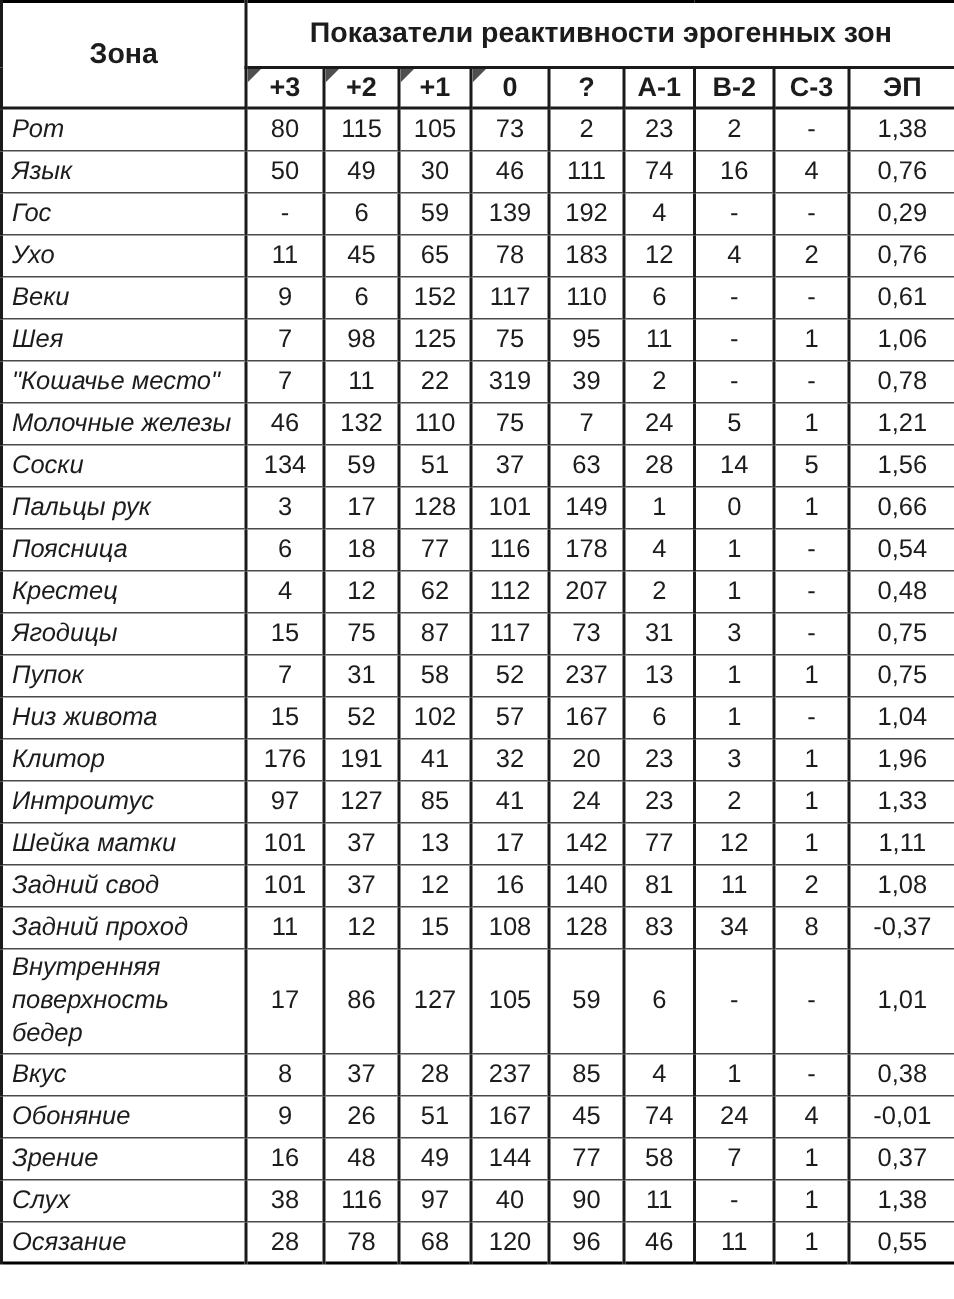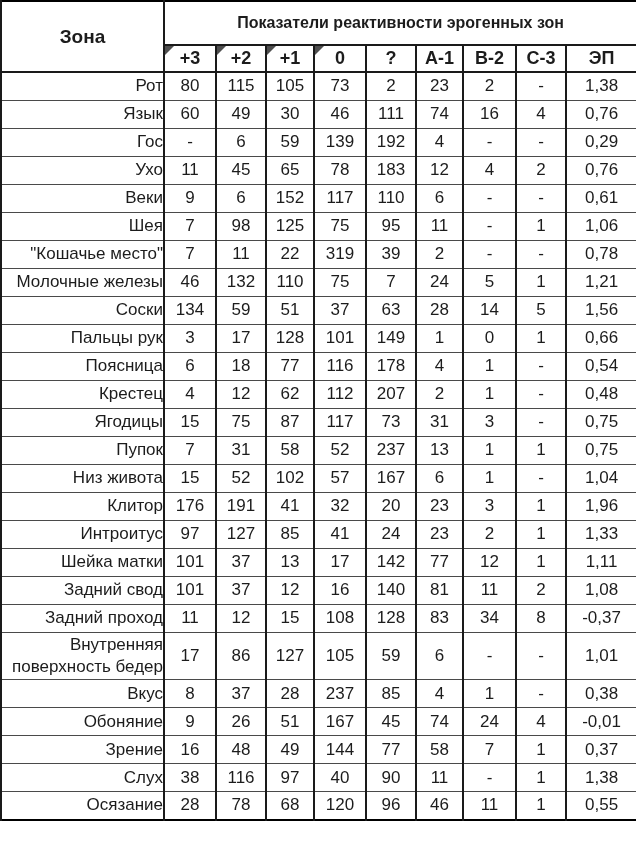--- a/index.html
+++ b/index.html
@@ -27,21 +27,21 @@
     border-top:1px solid var(--hline);
     border-bottom:1px solid var(--hline);
     border-left:2px solid var(--vline);
     border-right:2px solid var(--vline);
     padding:1px 3px;
     box-sizing:border-box;
     overflow:hidden;
   }
   th.group-header{
     height:44px;
-    font-size:16px;
+    font-size:19px;
     font-weight:bold;
     text-align:center;
     vertical-align:middle;
     border-bottom:2px solid var(--vline);
   }
   th.zone-header{
     font-size:19px;
     font-weight:bold;
     text-align:center;
     vertical-align:middle;
@@ -63,23 +63,24 @@
     border-left:9px solid var(--mark);
     border-bottom:9px solid transparent;
   }
   tbody td{
     height:28px;
     font-size:17px;
     line-height:1.32;
     vertical-align:middle;
   }
   tbody td.zone-cell{
-    text-align:right;
+    text-align:left;
     padding-left:6px;
     padding-right:0;
+    font-style:italic;
   }
   tbody td.value-cell{
     text-align:center;
   }
 </style>
 </head>
 <body>
 
 <table>
   <colgroup>
@@ -119,21 +120,21 @@
         <td class="value-cell">105</td>
         <td class="value-cell">73</td>
         <td class="value-cell">2</td>
         <td class="value-cell">23</td>
         <td class="value-cell">2</td>
         <td class="value-cell">-</td>
         <td class="value-cell">1,38</td>
       </tr>
       <tr>
         <td class="zone-cell">Язык</td>
-        <td class="value-cell">60</td>
+        <td class="value-cell">50</td>
         <td class="value-cell">49</td>
         <td class="value-cell">30</td>
         <td class="value-cell">46</td>
         <td class="value-cell">111</td>
         <td class="value-cell">74</td>
         <td class="value-cell">16</td>
         <td class="value-cell">4</td>
         <td class="value-cell">0,76</td>
       </tr>
       <tr>

